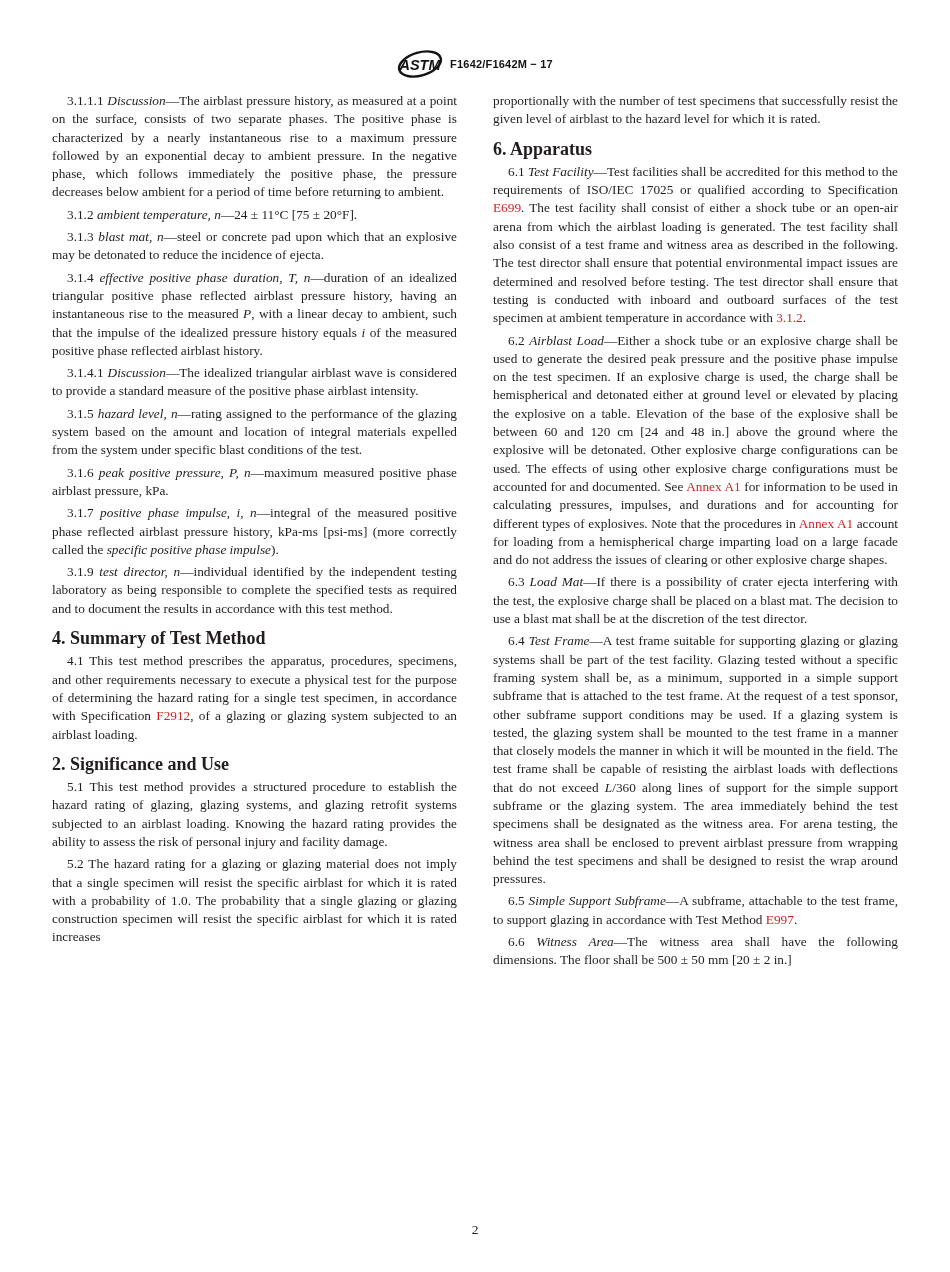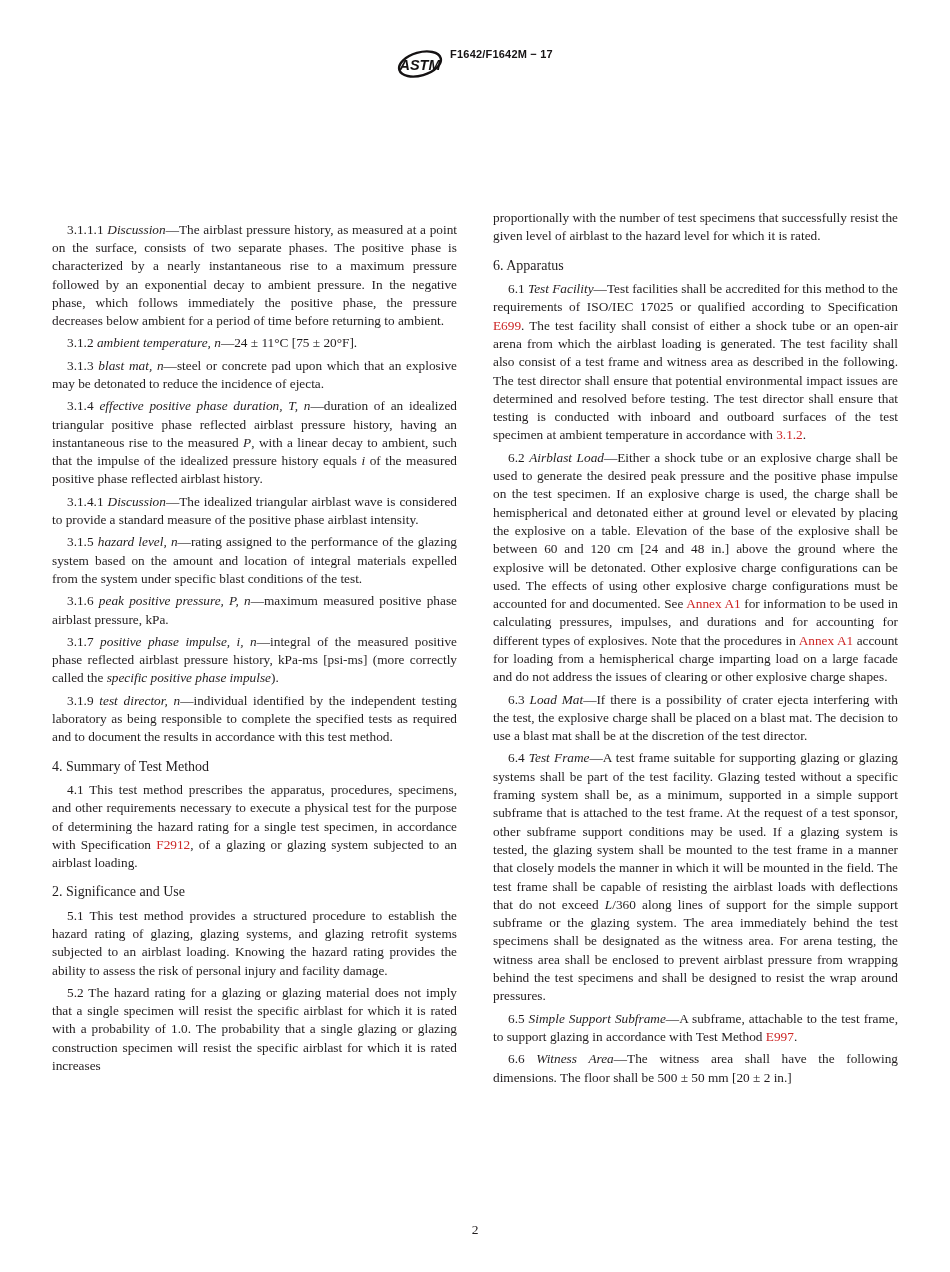--- a/index.html
+++ b/index.html
@@ -13,56 +13,56 @@
     color: #211d1e;
     overflow: hidden;
   }
   .header {
     position: absolute;
     top: 48px;
     left: 0;
     width: 100%;
     display: flex;
     justify-content: center;
+    align-items: center;
     gap: 7px;
   }
   .logo { display: inline-block; line-height: 0; }
   .designation {
     font-family: "Liberation Sans", sans-serif;
     font-weight: bold;
     font-size: 11px;
     letter-spacing: 0.2px;
     color: #161314;
   }
   .columns {
     position: absolute;
     top: 92px;
     left: 52px;
     width: 846px;
     height: 1112px;
     display: flex;
     gap: 36px;
     overflow: hidden;
-    align-items: center;
   }
   .col {
     width: 409px;
     overflow: hidden;
     text-align: justify;
     font-size: 13.3px;
     line-height: 18.3px;
     hyphens: auto;
     -webkit-hyphens: auto;
   }
   .para { margin: 4px 0 0 0; text-indent: 15px; }
   .para.noindent { text-indent: 0; }
   .para:first-child { margin-top: 0; }
   .section-heading {
-    font-size: 14px;
-    font-weight: normal;
+    font-size: 18px;
+    font-weight: bold;
     margin: 11px 0 5px 0;
     text-align: left;
     text-indent: 0;
   }
   .it { font-style: italic; }
   .ref-link { color: var(--link-red, #cc2424); cursor: pointer; }
   .footer {
     position: absolute;
     bottom: 34px;
     left: 0;

